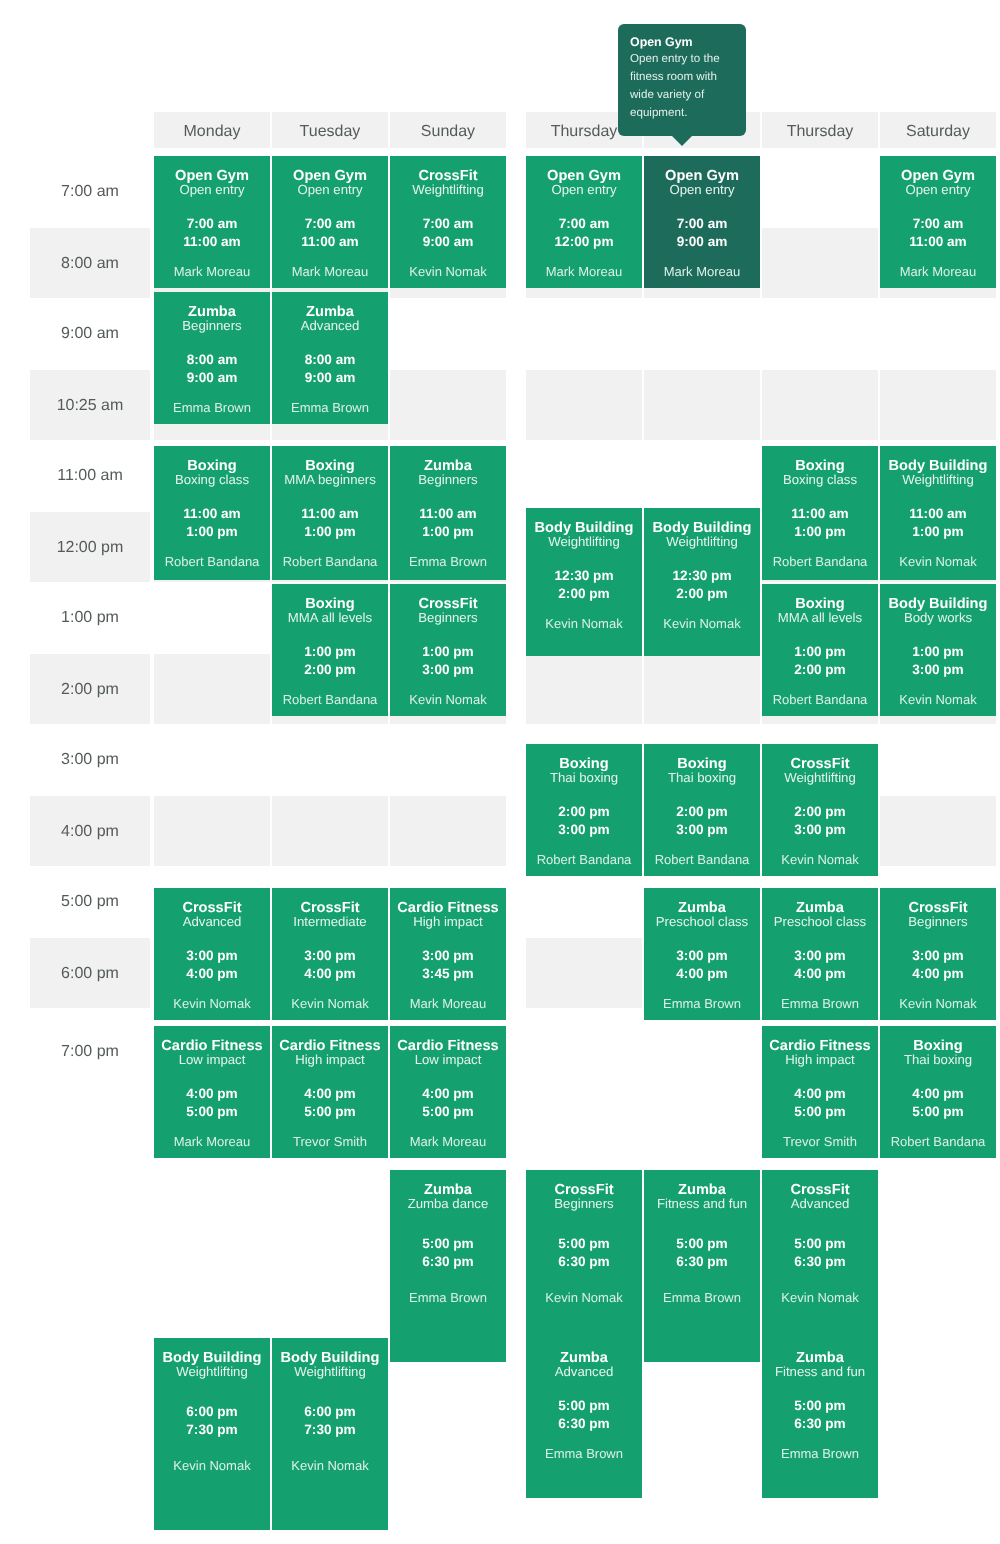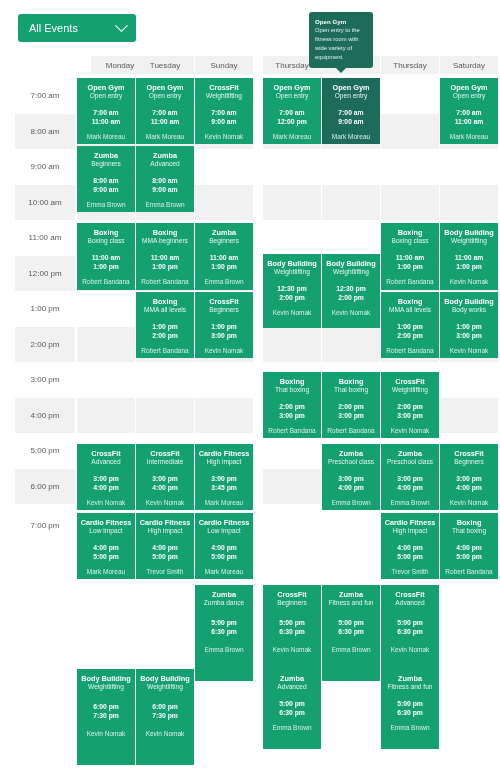--- a/index.html
+++ b/index.html
@@ -100,33 +100,29 @@
     white-space: nowrap;
   }
   .ev.tall .e-times { margin-top: 10px; }
   .ev.tall .e-host  { margin-top: 10px; }
 </style>
 </head>
 <body>
 
 <div class="page">
 
-  <button class="filter-btn">
-    <span>All Events</span>
-    <span class="chev"></span>
-  </button>
 
   <div class="tooltip">
     <div class="tt-title">Open Gym</div>
     <div class="tt-body">Open entry to the fitness room with wide variety of equipment.</div>
   </div>
 
   <div class="grid">
     <div class="hdr-row" id="hdrRow">
-        <div class="hdr" style="left: 76px; width: 58px;">Monday</div>
+        <div class="hdr" style="left: 62px; width: 58px;">Monday</div>
         <div class="hdr" style="left: 121px; width: 58px;">Tuesday</div>
         <div class="hdr" style="left: 180px; width: 58px;">Sunday</div>
         <div class="hdr" style="left: 248px; width: 58px;">Thursday</div>
         <div class="hdr" style="left: 307px; width: 58px;"></div>
         <div class="hdr" style="left: 366px; width: 58px;">Thursday</div>
         <div class="hdr" style="left: 425px; width: 58px;">Saturday</div>
       </div>
     <div id="bgLayer">
         <div class="bg-cell" style="left: 0px; width: 60px; top: 57.5px; height: 35.5px;"></div>
         <div class="bg-cell" style="left: 62px; width: 58px; top: 57.5px; height: 35.5px;"></div>
@@ -174,21 +170,21 @@
         <div class="bg-cell" style="left: 180px; width: 58px; top: 412.5px; height: 35.5px;"></div>
         <div class="bg-cell" style="left: 248px; width: 58px; top: 412.5px; height: 35.5px;"></div>
         <div class="bg-cell" style="left: 307px; width: 58px; top: 412.5px; height: 35.5px;"></div>
         <div class="bg-cell" style="left: 366px; width: 58px; top: 412.5px; height: 35.5px;"></div>
         <div class="bg-cell" style="left: 425px; width: 58px; top: 412.5px; height: 35.5px;"></div>
       </div>
     <div id="timeLayer">
         <div class="timelbl" style="top: 22px; height: 35.5px;">7:00 am</div>
         <div class="timelbl" style="top: 57.5px; height: 35.5px;">8:00 am</div>
         <div class="timelbl" style="top: 93px; height: 35.5px;">9:00 am</div>
-        <div class="timelbl" style="top: 128.5px; height: 35.5px;">10:00 am</div>
+        <div class="timelbl" style="top: 128.5px; height: 35.5px;">10:25 am</div>
         <div class="timelbl" style="top: 164px; height: 35.5px;">11:00 am</div>
         <div class="timelbl" style="top: 199.5px; height: 35.5px;">12:00 pm</div>
         <div class="timelbl" style="top: 235px; height: 35.5px;">1:00 pm</div>
         <div class="timelbl" style="top: 270.5px; height: 35.5px;">2:00 pm</div>
         <div class="timelbl" style="top: 306px; height: 35.5px;">3:00 pm</div>
         <div class="timelbl" style="top: 341.5px; height: 35.5px;">4:00 pm</div>
         <div class="timelbl" style="top: 377px; height: 35.5px;">5:00 pm</div>
         <div class="timelbl" style="top: 412.5px; height: 35.5px;">6:00 pm</div>
         <div class="timelbl" style="top: 452px; height: 35.5px;">7:00 pm</div>
       </div>

